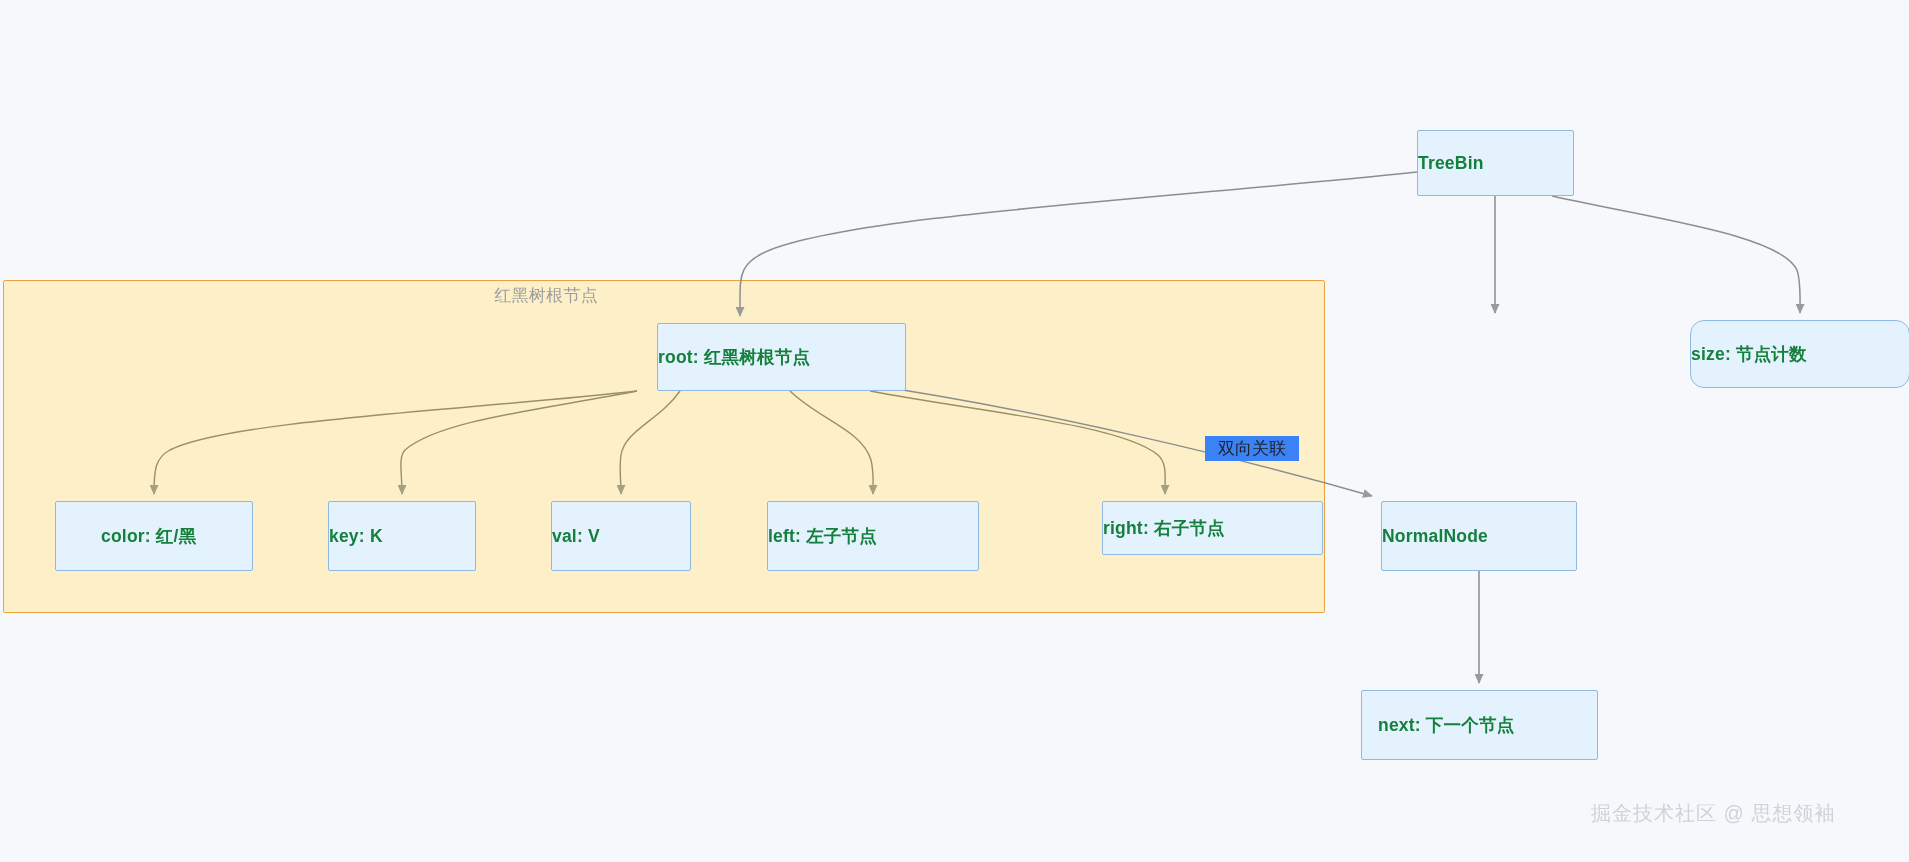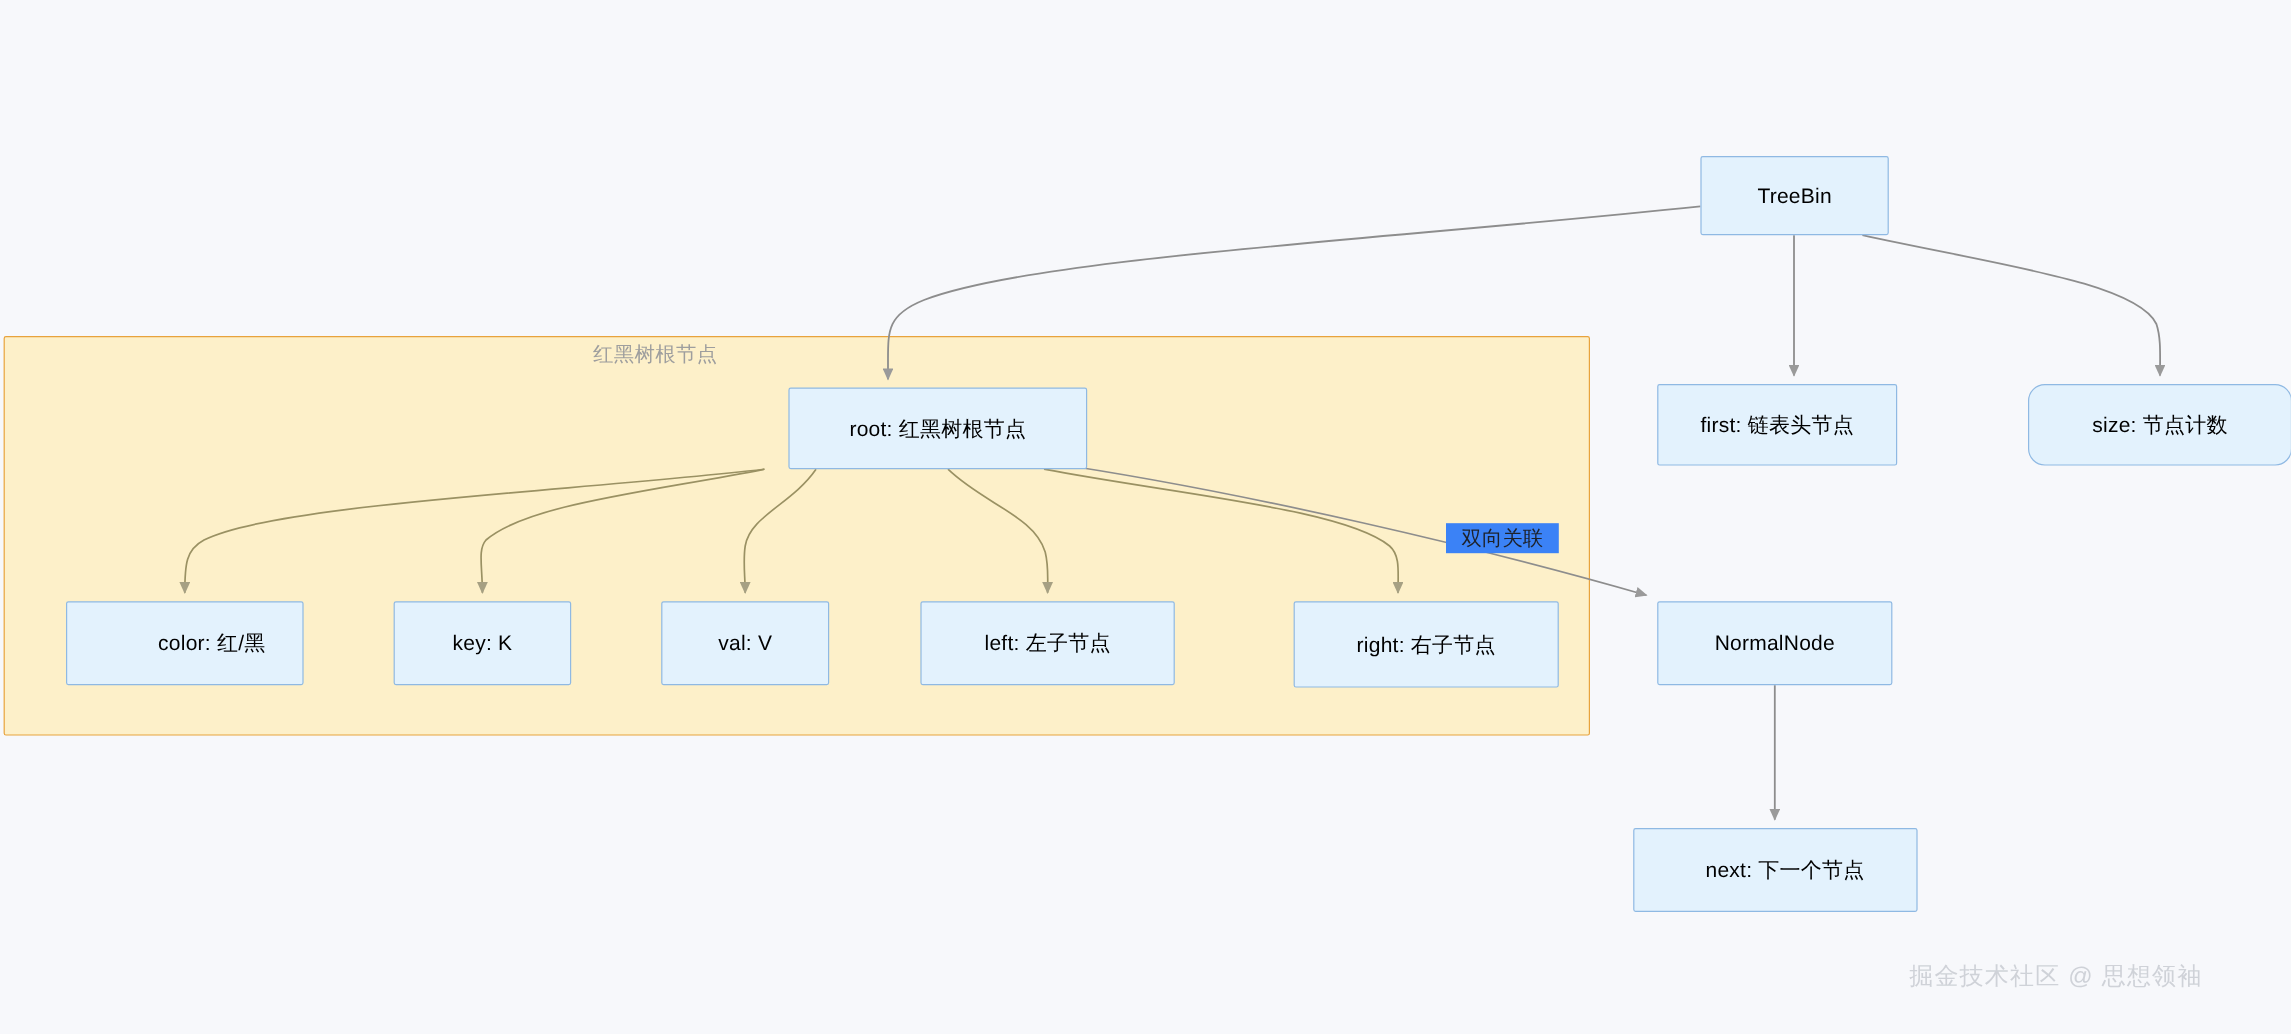--- a/index.html
+++ b/index.html
@@ -43,25 +43,25 @@
     letter-spacing: 0.3px;
   }
   .node {
     position: absolute;
     box-sizing: border-box;
     background: #e3f2fd;
     border: 1.5px solid #8fb9e3;
     border-radius: 2px;
     display: flex;
     align-items: center;
-    justify-content: center;
-    color: #000000;
+    color: #15803d;
     font-size: 17.5px;
     letter-spacing: 0.2px;
     white-space: nowrap;
+    font-weight: bold;
   }
   .edge-label {
     position: absolute;
     background: #3b82f6;
     color: #1d2129;
     font-size: 17px;
     padding: 2px 13px;
     white-space: nowrap;
     line-height: 1.25;
     text-align: center;
@@ -110,23 +110,20 @@
 
     <path d="M870,385 C1040,410 1240,458 1372,496" fill="none" stroke="#8d8d8d" stroke-width="1.4" marker-end="url(#arrow-grey)"></path>
 
     <path d="M1479,571 L1479,683" fill="none" stroke="#8d8d8d" stroke-width="1.5" marker-end="url(#arrow-grey)"></path>
   </svg>
 
   <div class="node" style="left:1417px; top:130px; width:157px; height:66px;">
     <span>TreeBin</span>
   </div>
 
-  <div class="node" style="left:1381px; top:320px; width:200px; height:68px;">
-    <span>first: 链表头节点</span>
-  </div>
 
   <div class="node" style="left:1690px; top:320px; width:220px; height:68px;border-radius:14px;">
     <span>size: 节点计数</span>
   </div>
 
   <div class="node" style="left:621px; top:323px; width:249px; height:68px;margin-left:36px;">
     <span>root: 红黑树根节点</span>
   </div>
 
   <div class="node" style="left:55px; top:501px; width:198px; height:70px;padding-left:45px;">
@@ -138,21 +135,21 @@
   </div>
 
   <div class="node" style="left:551px; top:501px; width:140px; height:70px;">
     <span>val: V</span>
   </div>
 
   <div class="node" style="left:767px; top:501px; width:212px; height:70px;">
     <span>left: 左子节点</span>
   </div>
 
-  <div class="node" style="left:1078px; top:501px; width:221px; height:72px;">
+  <div class="node" style="left:1102px; top:501px; width:221px; height:54px;">
     <span>right: 右子节点</span>
   </div>
 
   <div class="node" style="left:1381px; top:501px; width:196px; height:70px;">
     <span>NormalNode</span>
   </div>
 
   <div class="node" style="left:1361px; top:690px; width:237px; height:70px;padding-left:16px;">
     <span>next: 下一个节点</span>
   </div>

